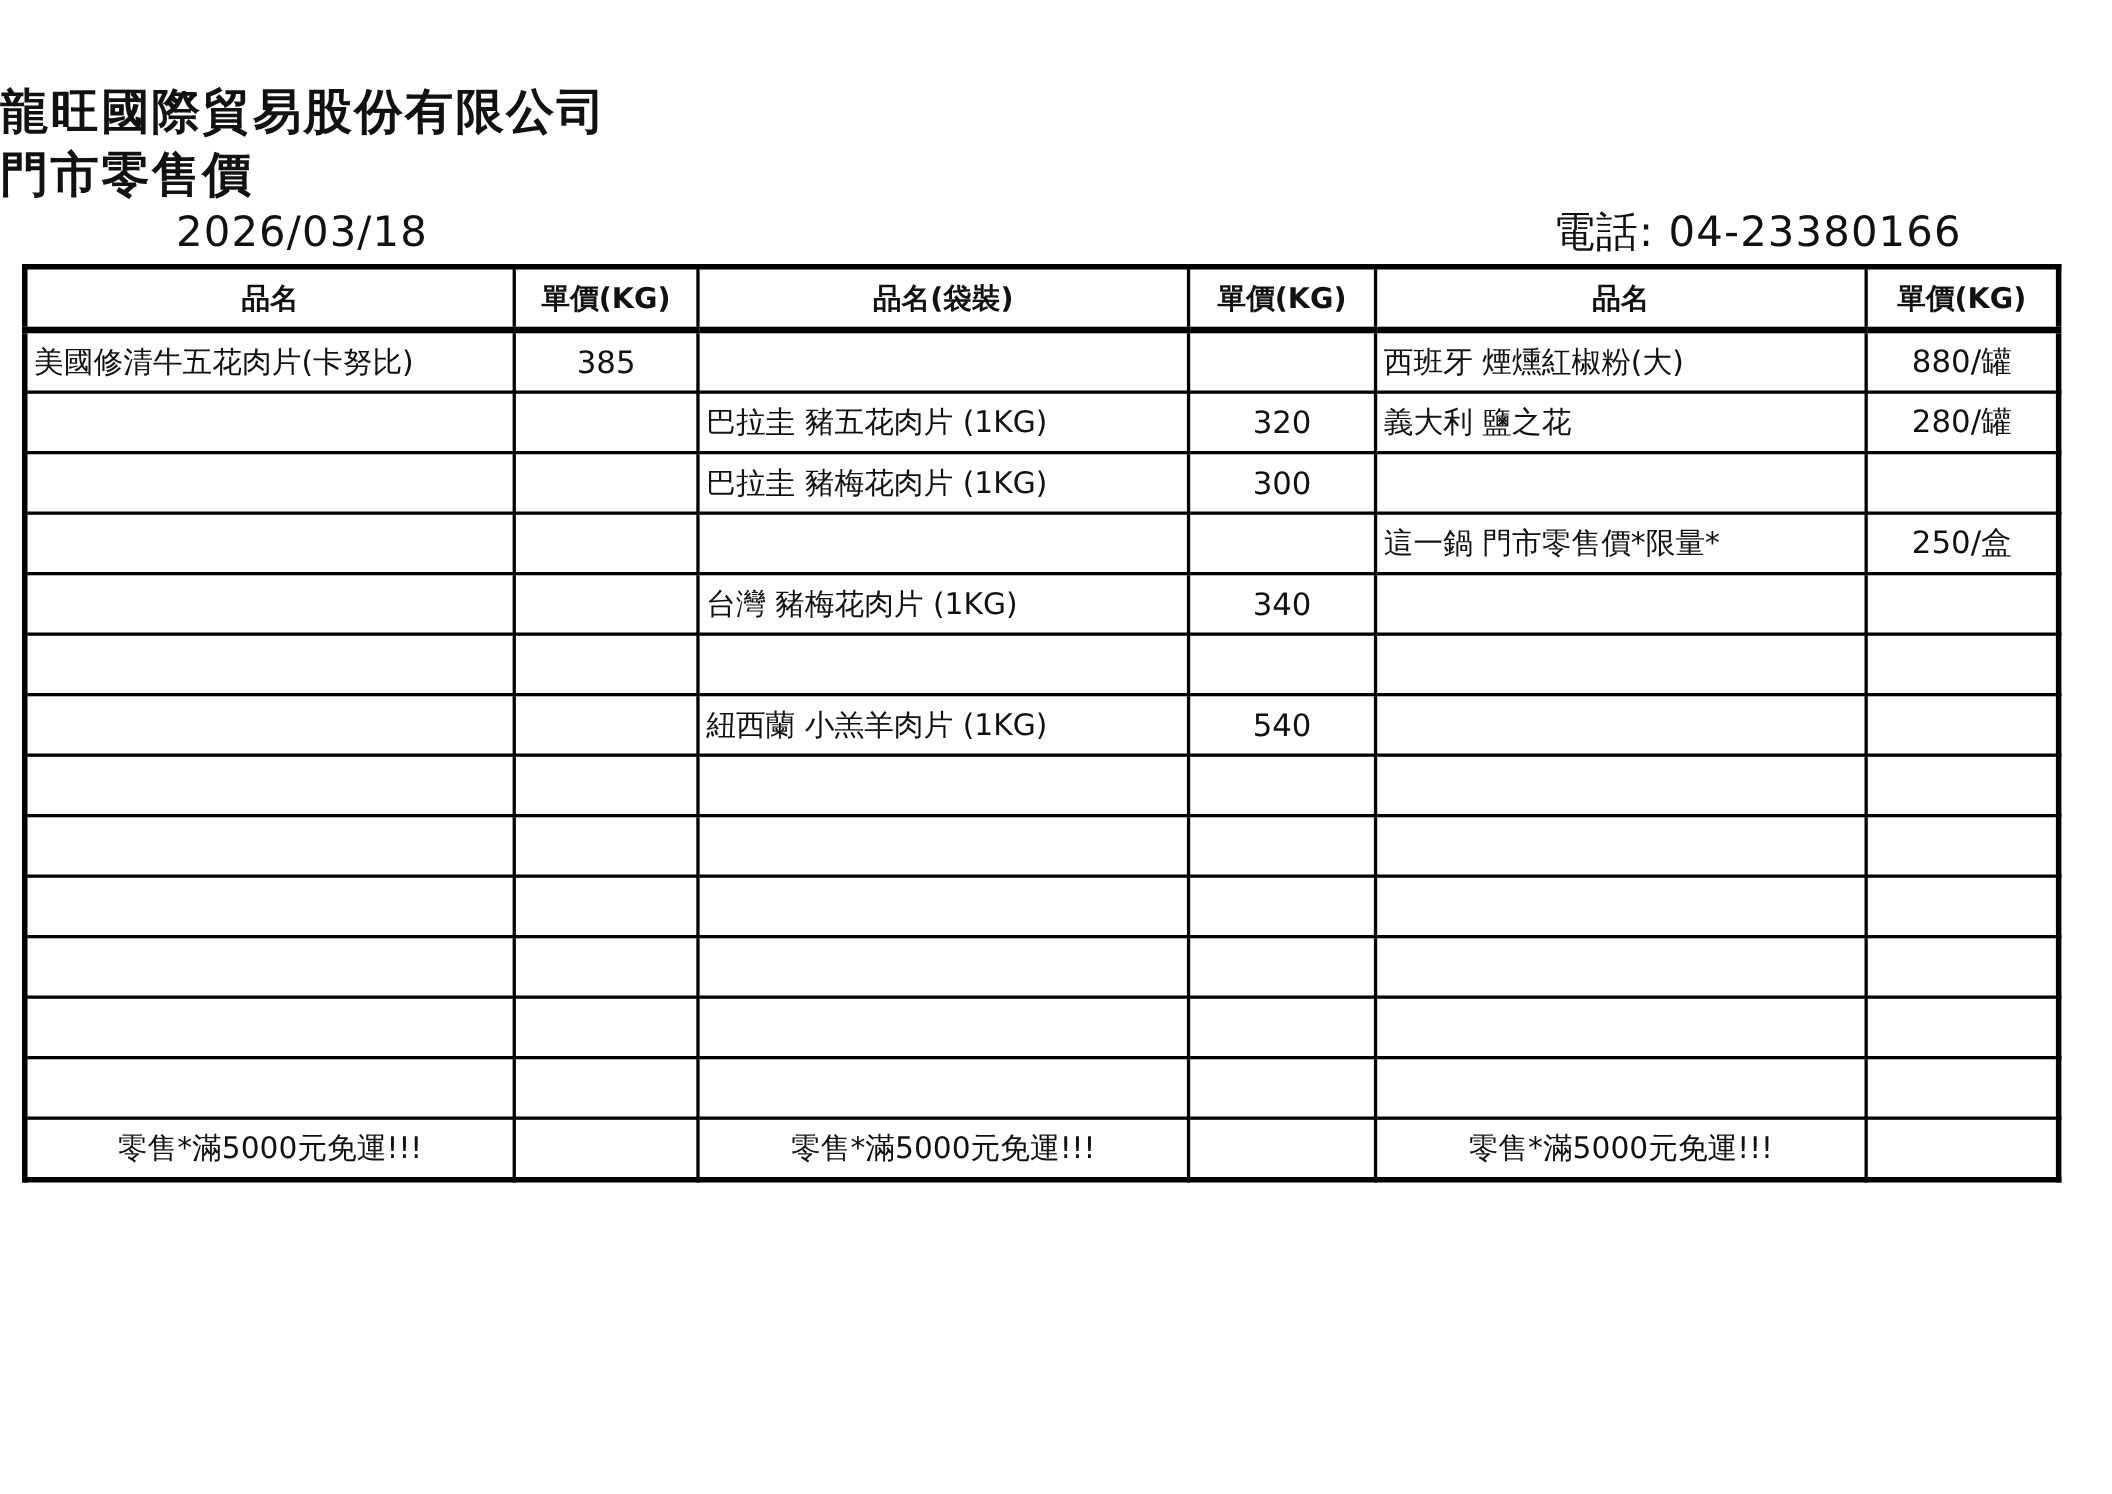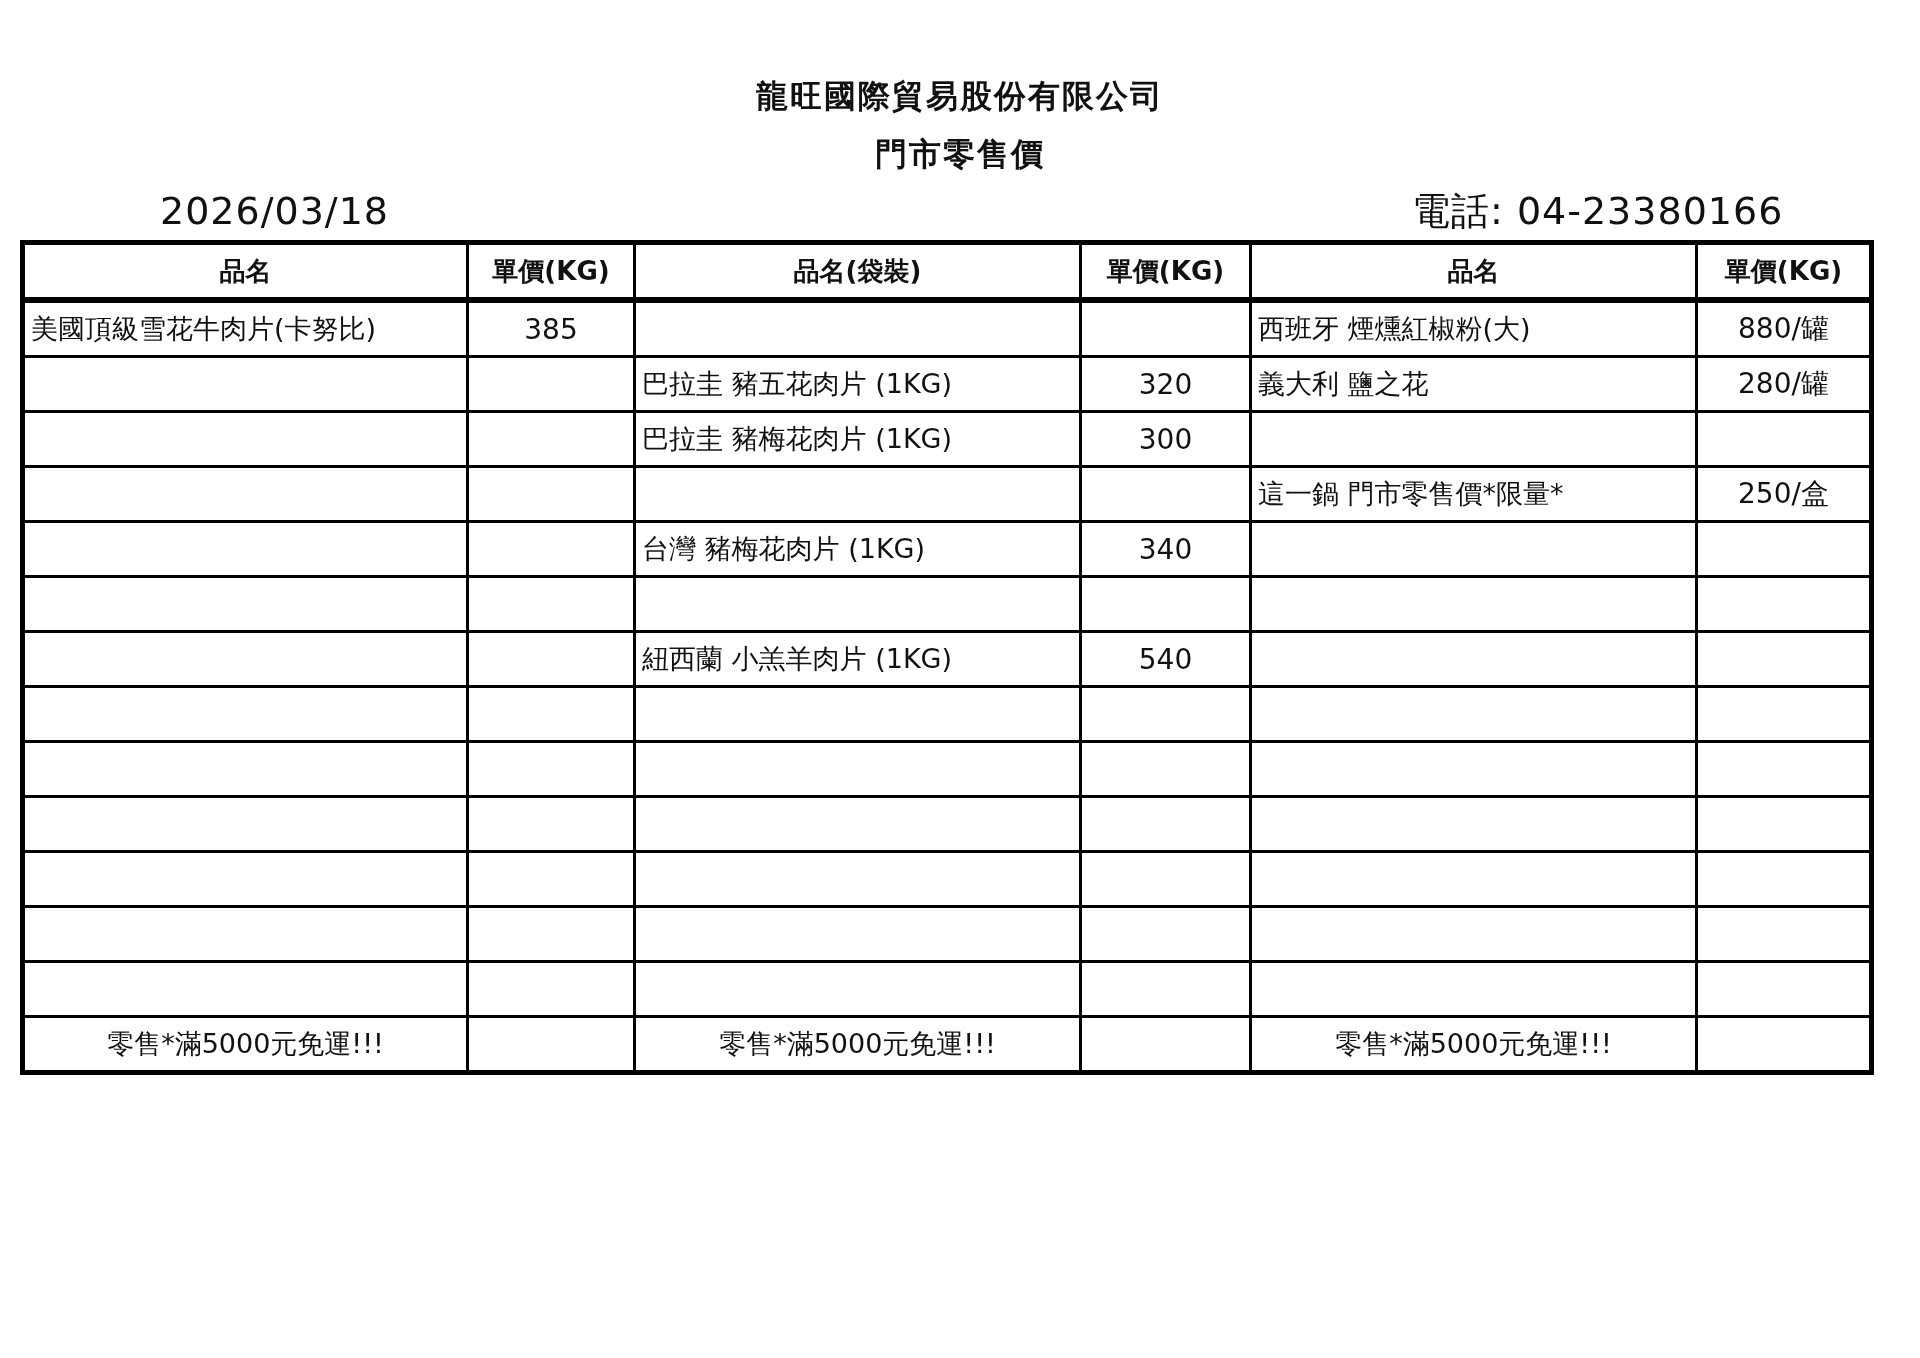--- a/index.html
+++ b/index.html
@@ -12,23 +12,23 @@
       height: 1358px;
       position: relative;
       overflow: hidden;
       font-family: "DejaVu Sans", "Liberation Sans", sans-serif;
       color: #111111;
     }
     .title {
       position: absolute;
       left: 0;
       width: 1920px;
-      text-align: center;
+      text-align: left;
       font-weight: bold;
-      font-size: 32px;
+      font-size: 44px;
       letter-spacing: 2px;
       line-height: 1;
     }
     .title.company { top: 80px; }
     .title.subtitle { top: 138px; }
     .meta {
       position: absolute;
       top: 192px;
       font-size: 38px;
       line-height: 1;
@@ -93,21 +93,21 @@
       <th>品名</th>
       <th>單價(KG)</th>
       <th>品名(袋裝)</th>
       <th>單價(KG)</th>
       <th>品名</th>
       <th>單價(KG)</th>
     </tr>
   </thead>
   <tbody id="rows">
       <tr>
-        <td class="name">美國頂級雪花牛肉片(卡努比)</td>
+        <td class="name">美國修清牛五花肉片(卡努比)</td>
         <td class="price">385</td>
         <td class="name"></td>
         <td class="price"></td>
         <td class="name">西班牙 煙燻紅椒粉(大)</td>
         <td class="price">880/罐</td>
       </tr>
       <tr>
         <td class="name"></td>
         <td class="price"></td>
         <td class="name">巴拉圭 豬五花肉片 (1KG)</td>

